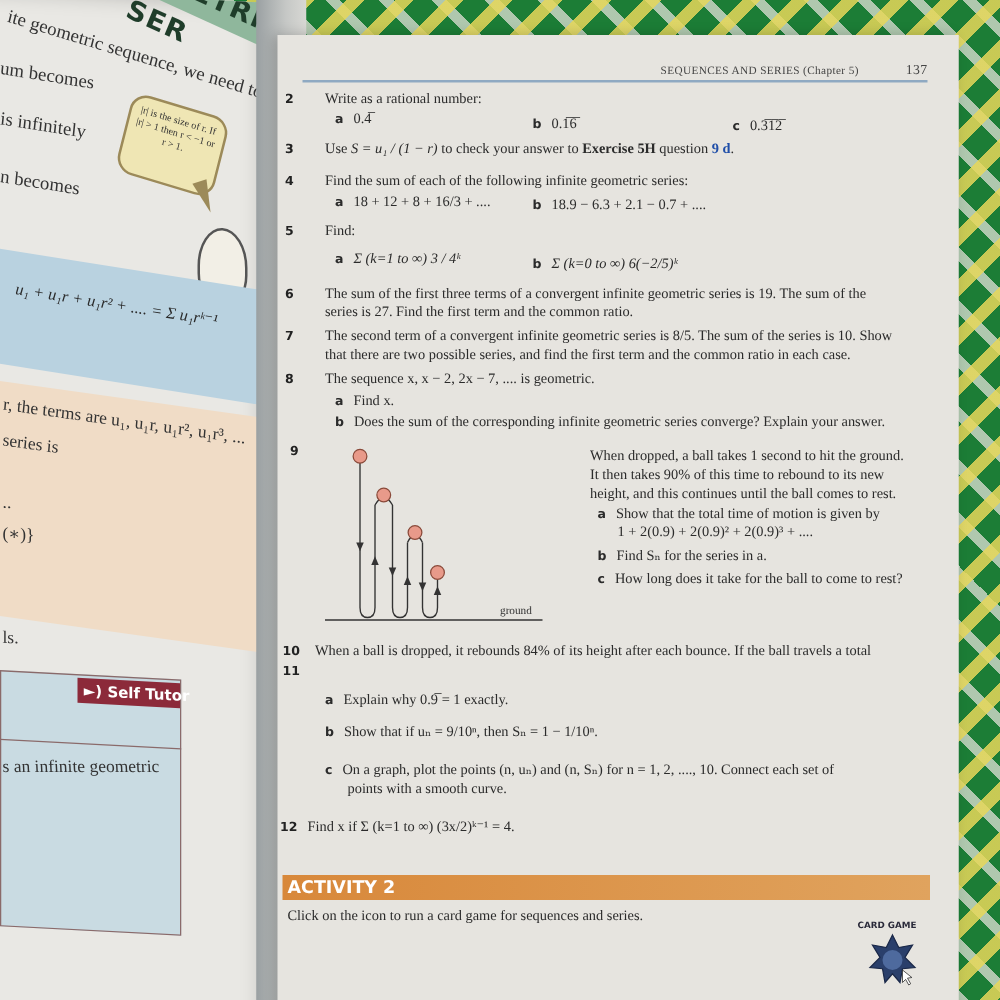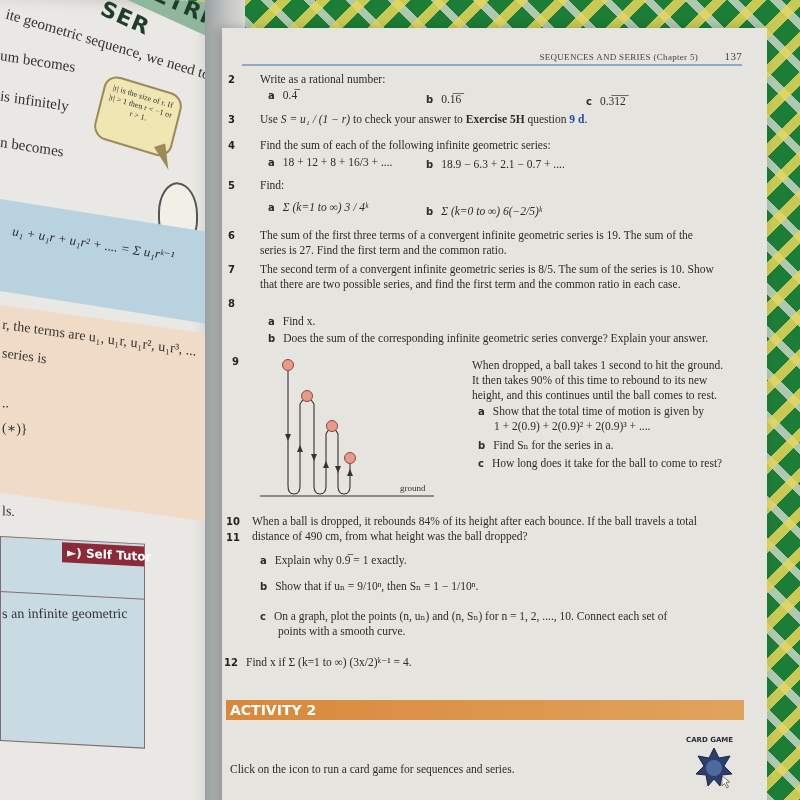--- a/index.html
+++ b/index.html
@@ -86,21 +86,21 @@
     position: absolute; left: 222px; top: 28px; width: 545px; height: 790px;
     background: #e6e4df;
     box-shadow: -4px 0 10px rgba(0,0,0,0.2);
   }
   .rp-inner { position: absolute; left: 0; top: 0; width: 100%; height: 100%; }
   .header {
     position: absolute; left: 20px; top: 22px; width: 500px; height: 16px;
     border-bottom: 2px solid #8fa9c2;
     font-size: 9px; text-align: right; color: #444; letter-spacing: 0.3px;
   }
-  .header .pg { font-size: 11px; margin-left: 24px; }
+  .header .pg { font-size: 11px; margin-left: 35px; }
   .q { position: absolute; font-size: 11.5px; line-height: 15px; color: #2b2b2b; }
   .qn { position: absolute; font-family: "DejaVu Sans", sans-serif; font-weight: bold; font-size: 10px; color: #222; }
   .sub { font-family: "DejaVu Sans", sans-serif; font-weight: bold; font-size: 10px; margin-right: 8px; }
   .m { font-style: italic; }
   .b { font-weight: bold; }
   .blue { color: #1f4ea8; font-weight: bold; }
   .activity-bar {
     position: absolute; left: 4px; top: 672px; width: 518px; height: 20px;
     background: linear-gradient(90deg, #d8883a, #e0a35e);
     color: #fff; font-family: "DejaVu Sans", sans-serif; font-weight: bold; font-size: 14px;
@@ -184,20 +184,21 @@
         <div>series is 27. Find the first term and the common ratio.</div>
     </div>
 
     <span class="qn" style="left:6px; top:236px;">7</span>
     <div class="q" style="left:38px; top:234px; width:500px;">
       <div>The second term of a convergent infinite geometric series is 8/5. The sum of the series is 10. Show</div>
         <div>that there are two possible series, and find the first term and the common ratio in each case.</div>
     </div>
 
     <span class="qn" style="left:6px; top:270px;">8</span>
+    <div class="q" style="left:38px; top:268px;">The sequence  x,  x − 2,  2x − 7,  ....  is geometric.</div>
     <div class="q" style="left:46px; top:286px;"><span class="sub">a</span><span>Find x.</span></div>
     <div class="q" style="left:46px; top:303px;"><span class="sub">b</span><span>Does the sum of the corresponding infinite geometric series converge? Explain your answer.</span></div>
 
     <span class="qn" style="left:10px; top:328px;">9</span>
     <svg class="diagram" viewBox="0 0 200 145">
       <g fill="none" stroke="#333" stroke-width="1.1">
         <path d="M36 14 V130 Q36 138 42 138 Q48 138 48 130 V48"></path>
         <path d="M62 48 V130 Q62 138 68 138 Q74 138 74 130 V78"></path>
         <path d="M86 78 V130 Q86 138 92 138 Q98 138 98 130 V108"></path>
         <path d="M48 48 Q55 36 62 48"></path>
@@ -226,36 +227,35 @@
       <div>height, and this continues until the ball comes to rest.</div>
     </div>
     <div class="q" style="left:256px; top:376px;"><span class="sub">a</span><span>Show that the total time of motion is given by</span></div>
     <div class="q" style="left:272px; top:391px;text-align:center;">1 + 2(0.9) + 2(0.9)² + 2(0.9)³ + ....</div>
     <div class="q" style="left:256px; top:410px;"><span class="sub">b</span><span>Find  Sₙ  for the series in a.</span></div>
     <div class="q" style="left:256px; top:428px;"><span class="sub">c</span><span>How long does it take for the ball to come to rest?</span></div>
 
     <span class="qn" style="left:4px; top:488px;">10</span>
     <div class="q" style="left:30px; top:486px; width:510px;">
       <div>When a ball is dropped, it rebounds 84% of its height after each bounce. If the ball travels a total</div>
-        <div>distance of 490 cm, from what height was the ball dropped?</div>
     </div>
 
     <span class="qn" style="left:4px; top:504px;text-align:right;">11</span>
     <div class="q" style="left:38px; top:525px;"><span class="sub">a</span><span>Explain why  0.9̅ = 1  exactly.</span></div>
     <div class="q" style="left:38px; top:551px;"><span class="sub">b</span><span>Show that if  uₙ = 9/10ⁿ,  then  Sₙ = 1 − 1/10ⁿ.</span></div>
     <div class="q" style="left:38px; top:581px; width:510px;">
       <span class="sub">c</span><span>On a graph, plot the points  (n, uₙ)  and  (n, Sₙ)  for  n = 1, 2, ...., 10.  Connect each set of</span>
       <div style="padding-left:18px;">points with a smooth curve.</div>
     </div>
 
     <span class="qn" style="left:2px; top:629px;">12</span>
     <div class="q" style="left:24px; top:627px;">Find x if  Σ (k=1 to ∞) (3x/2)ᵏ⁻¹ = 4.</div>
 
     <div class="activity-bar">ACTIVITY 2</div>
-    <div class="q" style="left:8px; top:734px;">Click on the icon to run a card game for sequences and series.</div>
+    <div class="q" style="left:8px; top:698px;">Click on the icon to run a card game for sequences and series.</div>
     <div class="card-label">CARD GAME</div>
     <svg class="card-icon" viewBox="0 0 44 44">
       <polygon points="22,2 27,12 38,10 32,20 40,28 30,29 28,40 22,33 16,40 14,29 4,28 12,20 6,10 17,12" fill="#2a3f6b" stroke="#1a2848" stroke-width="1"></polygon>
       <circle cx="22" cy="22" r="8" fill="#4e6a9e"></circle>
       <path d="M30 30 L30 40 L32.5 37.5 L35 42 L36.5 41 L34 36.5 L37.5 36 Z" fill="#fff" stroke="#222" stroke-width="0.6"></path>
     </svg>
   </div>
 </div>
 
 </body></html>

